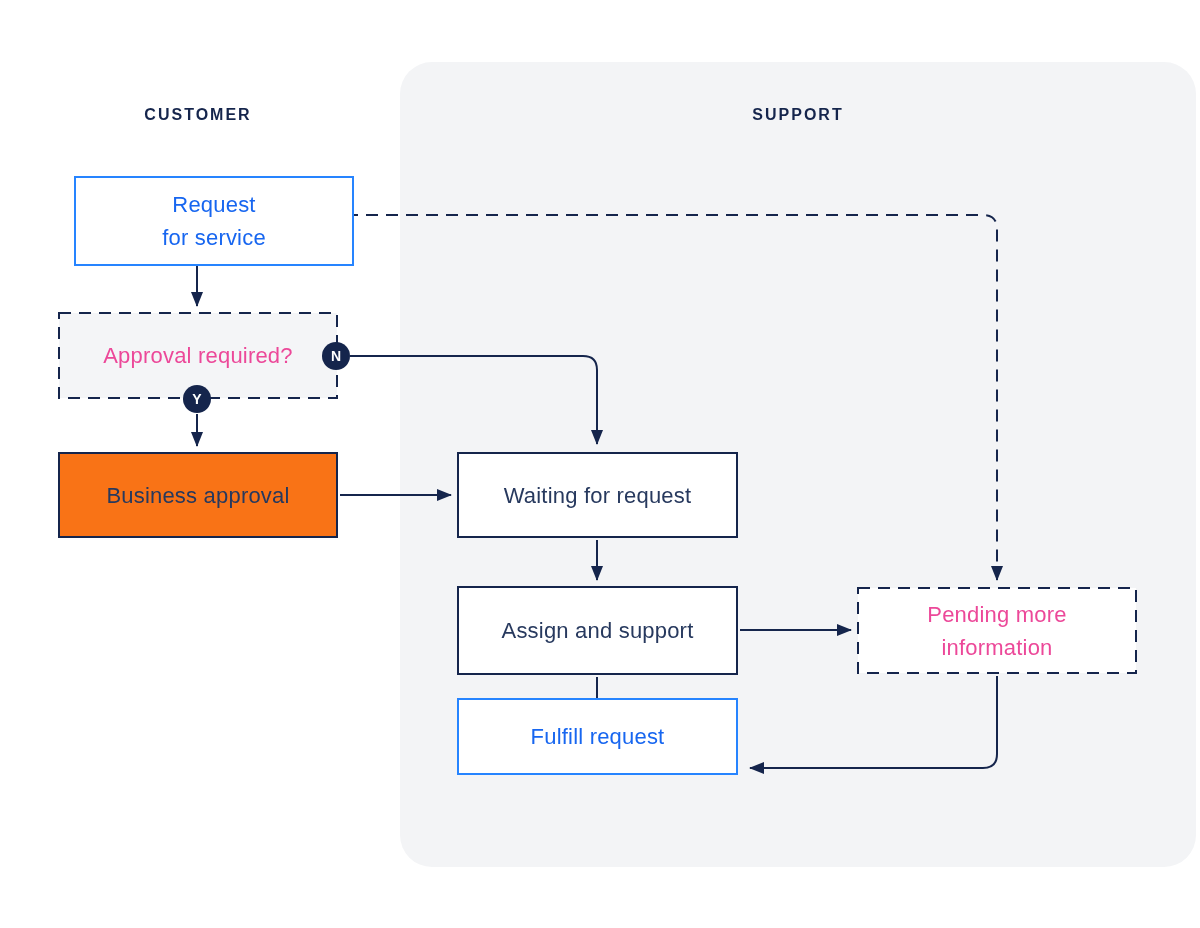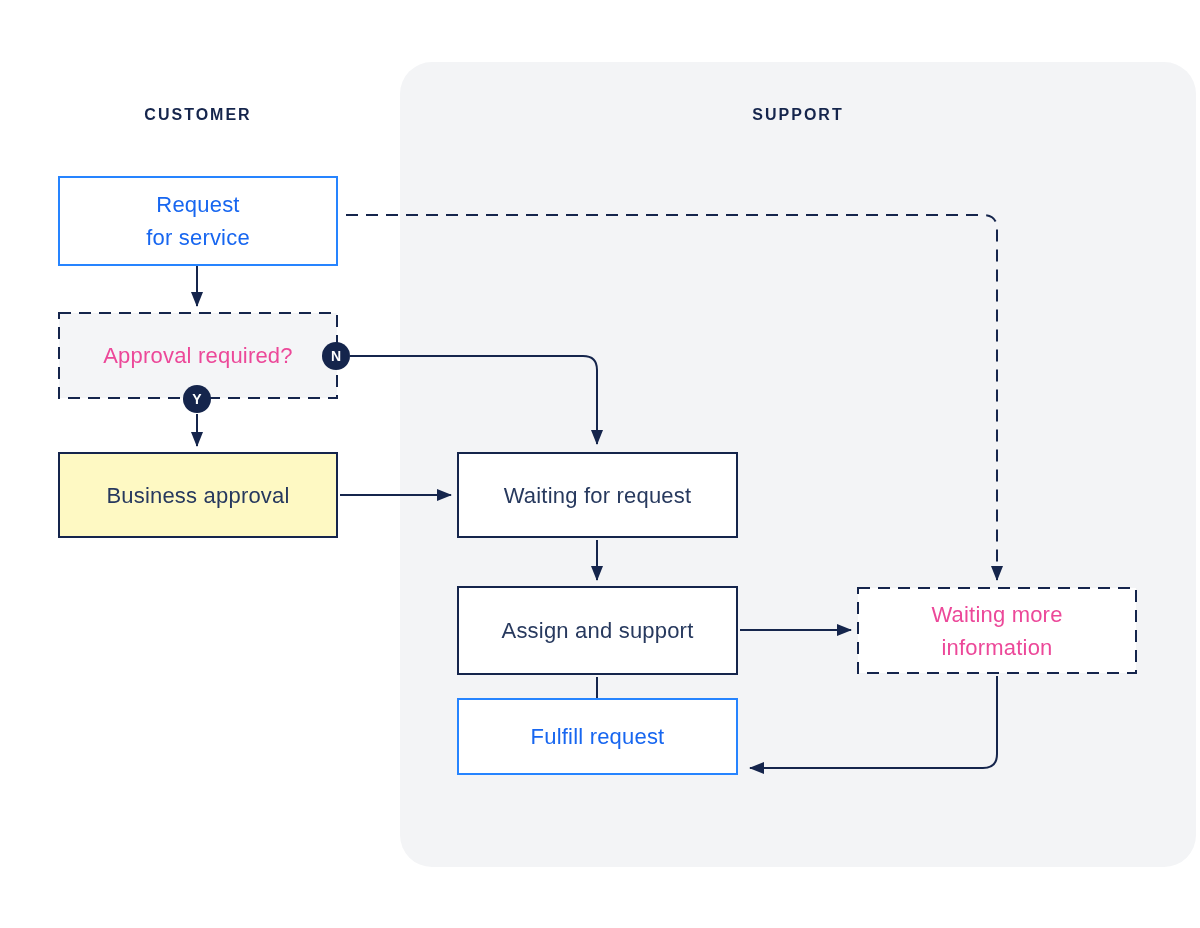--- a/index.html
+++ b/index.html
@@ -35,21 +35,21 @@
     display: flex;
     align-items: center;
     justify-content: center;
     text-align: center;
     white-space: pre-line;
     font-size: 22px;
     line-height: 33px;
     letter-spacing: 0.2px;
   }
   .node.solid-navy { background: #FFFFFF; border: 2px solid #15254C; color: #27395E; }
-  .node.solid-navy.gray { background: #fef9c3; }
+  .node.solid-navy.gray { background: #f97316; }
   .node.solid-blue { background: #FFFFFF; border: 2px solid #2684FF; color: #1766F0; }
   .node.ghost { background: transparent; border: none; color: #ec4899; }
   .badge {
     position: absolute;
     width: 28px; height: 28px;
     border-radius: 50%;
     background: #15254C;
     color: #FFFFFF;
     font-size: 14px;
     font-weight: 700;
@@ -82,32 +82,32 @@
     <path d="M350 356 H583 Q597 356 597 370 L597 444" fill="none" stroke="#15254C" stroke-width="2" marker-end="url(#ah)"></path>
     <path d="M197 414 L197 446" fill="none" stroke="#15254C" stroke-width="2" marker-end="url(#ah)"></path>
     <path d="M340 495 H451" fill="none" stroke="#15254C" stroke-width="2" marker-end="url(#ah)"></path>
     <path d="M597 540 L597 580" fill="none" stroke="#15254C" stroke-width="2" marker-end="url(#ah)"></path>
     <path d="M597 677 L597 715" fill="none" stroke="#15254C" stroke-width="2" marker-end="url(#ah)"></path>
     <path d="M740 630 H851" fill="none" stroke="#15254C" stroke-width="2" marker-end="url(#ah)"></path>
     <path d="M346 215 H983 Q997 215 997 229 L997 580" fill="none" stroke="#15254C" stroke-width="2" stroke-dasharray="12 8" marker-end="url(#ah)"></path>
     <path d="M997 676 L997 754 Q997 768 983 768 H750" fill="none" stroke="#15254C" stroke-width="2" marker-end="url(#ah)"></path>
   </svg>
 
-  <div class="node solid-blue" style="left:58px; top:176px; width:280px; height:90px;">Request
+  <div class="node solid-blue" style="left:74px; top:176px; width:280px; height:90px;">Request
 for service</div>
 
   <div class="node ghost" style="left:58px; top:312px; width:280px; height:87px;">Approval required?</div>
 
   <div class="node solid-navy gray" style="left:58px; top:452px; width:280px; height:86px;">Business approval</div>
 
   <div class="node solid-navy" style="left:457px; top:452px; width:281px; height:86px;">Waiting for request</div>
 
   <div class="node solid-navy" style="left:457px; top:586px; width:281px; height:89px;">Assign and support</div>
 
   <div class="node solid-blue" style="left:457px; top:698px; width:281px; height:77px;">Fulfill request</div>
 
-  <div class="node ghost" style="left:857px; top:587px; width:280px; height:87px;">Waiting more
+  <div class="node ghost" style="left:857px; top:587px; width:280px; height:87px;">Pending more
 information</div>
 
   <div class="badge" style="left:322px; top:342px;">N</div>
   <div class="badge" style="left:183px; top:385px;">Y</div>
 
 </div>
 
 </body></html>

